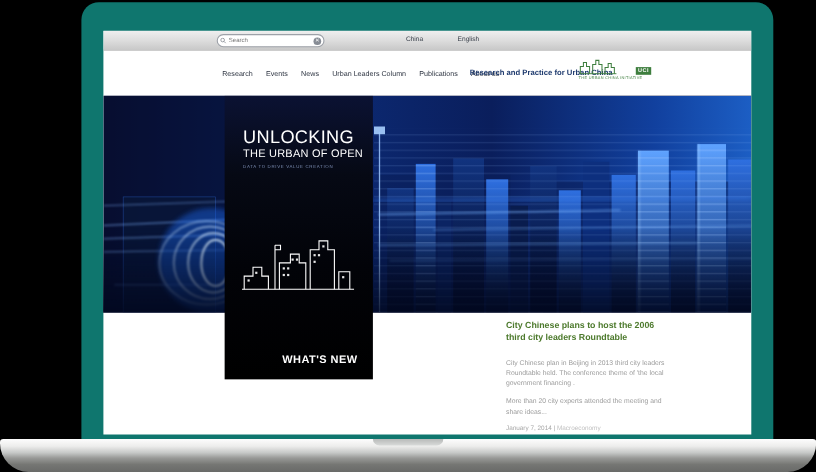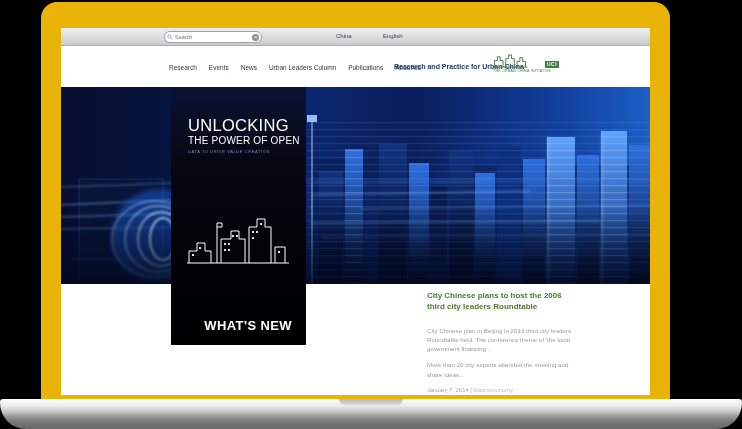--- a/index.html
+++ b/index.html
@@ -1,21 +1,21 @@
 <!DOCTYPE html>
 <html><head>
 <meta charset="utf-8">
 <style>
   html,body{margin:0;padding:0;background:#000;width:742px;height:429px;overflow:hidden;
     font-family:"Liberation Sans","DejaVu Sans",sans-serif;}
   .stage{position:relative;width:742px;height:429px;background:#000;}
 
   
-  .screen-frame{position:absolute;left:41px;top:2px;width:629px;height:397px;
-    background:#eab308;border-radius:16px 16px 0 0;}
+  .screen-frame{position:absolute;left:74px;top:2px;width:629px;height:397px;
+    background:#0f766e;border-radius:16px 16px 0 0;}
   .display{position:absolute;left:20px;top:26px;right:20px;bottom:4px;background:#fff;overflow:hidden;}
   .base{position:absolute;left:0;top:399px;width:742px;height:30px;
     background:linear-gradient(180deg,#fdfdfd 0%,#ededec 22%,#c6c8c7 42%,#989997 58%,#757673 78%,#696a68 100%);
     border-radius:3px 3px 26px 26px;}
   .notch{position:absolute;left:339px;top:0;width:64px;height:6px;border-radius:0 0 8px 8px;
     background:linear-gradient(180deg,#b7b9b8,#d8dad9);}
 
   
   .chrome{position:absolute;left:0;top:0;width:589px;height:17px;
     background:linear-gradient(180deg,#efefef 0%,#dcdcdc 55%,#c9c9c9 100%);
@@ -42,21 +42,21 @@
 
   
   .hero{position:absolute;left:0;top:59px;width:589px;height:197px;overflow:hidden;background:#0a1440;}
   .panel{position:absolute;left:110px;top:59px;width:135px;height:258px;
     background:linear-gradient(180deg,#0b1233 0%,#060914 28%,#020308 60%,#000 100%);}
   .panel-title{padding:30px 0 0 17px;color:#fff;}
   .t1{font-size:16.5px;font-weight:500;letter-spacing:.3px;line-height:1.05;}
   .t2{font-size:10px;font-weight:500;letter-spacing:.2px;margin-top:1px;}
   .t3{font-size:4px;color:#7c8db3;letter-spacing:.6px;margin-top:3px;}
   .panel-skyline{position:absolute;left:16px;top:118px;}
-  .whats-new{position:absolute;right:14px;bottom:12px;color:#fff;font-size:13px;
+  .whats-new{position:absolute;right:14px;bottom:12px;color:#fff;font-size:10px;
     font-weight:bold;letter-spacing:.4px;}
 
   
   .card{position:absolute;top:263px;}
   .card.c1{left:253px;width:108px;}
   .card.c2{left:366px;width:152px;}
   .card h3{margin:0;font-size:8px;font-weight:600;color:#4d7a2d;line-height:1.35;}
   .card p{margin:0;font-size:6.2px;color:#9b9b9b;line-height:1.5;}
   .card .b1{margin-top:13px;} .card .b2{margin-top:7px;}
   .meta{margin-top:10px;font-size:5.8px;color:#a6a6a6;}
@@ -196,21 +196,21 @@
             <line x1="541" y1="44" x2="541" y2="197" stroke="#a8d4ff" stroke-width="1" opacity=".7"></line>
           </g>
           <line x1="245" y1="96" x2="589" y2="92" stroke="#3f83f2" stroke-width="3" opacity=".5" filter="url(#b4)"></line>
           <rect x="0" y="120" width="589" height="77" fill="url(#fade)"></rect>
         </svg>
       </div>
 
       <div class="panel">
         <div class="panel-title">
           <div class="t1">UNLOCKING</div>
-          <div class="t2">THE POWER OF OPEN</div>
+          <div class="t2">THE URBAN OF OPEN</div>
           <div class="t3">DATA TO DRIVE VALUE CREATION</div>
         </div>
         <svg class="panel-skyline" width="102" height="60" viewBox="0 0 102 60">
           <g fill="none" stroke="#fff" stroke-width="1">
             <path d="M2 58 V46 H10 V38 H18 V46 H24 V58"></path>
             <path d="M30 58 V18 M30 18 H35 V22 H30"></path>
             <path d="M34 58 V34 H44 V26 H52 V34 H58 V58"></path>
             <path d="M62 58 V22 H70 V14 H78 V22 H84 V58"></path>
             <path d="M88 58 V42 H98 V58"></path>
             <line x1="0" y1="58" x2="102" y2="58"></line>

